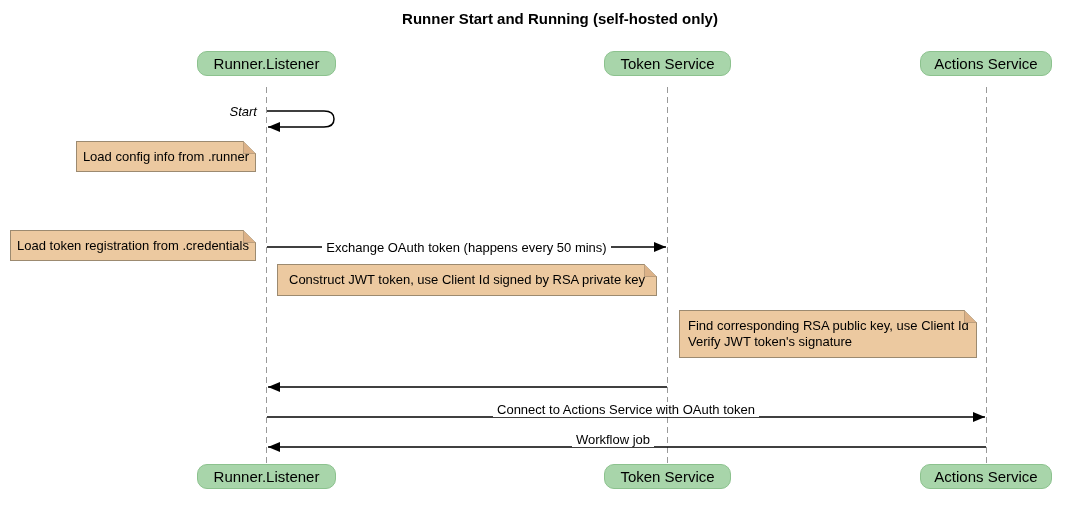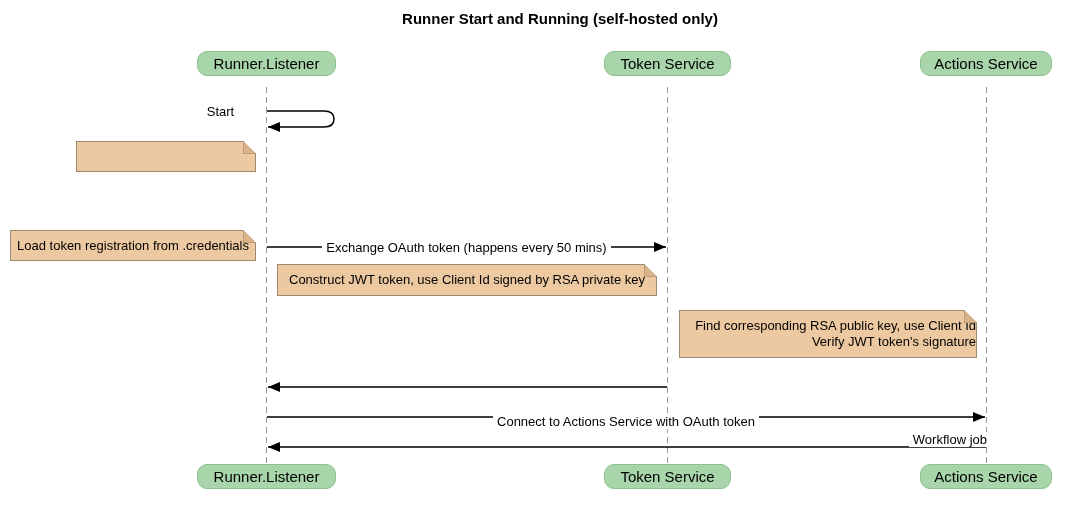--- a/index.html
+++ b/index.html
@@ -19,30 +19,30 @@
     position:absolute; z-index:2; height:25px;
     background:var(--actor-fill); border:1px solid var(--actor-border);
     border-radius:10px; box-sizing:border-box;
     display:flex; align-items:center; justify-content:center;
     font-size:15px;
   }
   .mlabel {
     position:absolute; z-index:2; font-size:13px; line-height:15px;
     display:flex; justify-content:center; white-space:nowrap;
   }
-  .mlabel.right { justify-content:center; }
+  .mlabel.right { justify-content:flex-end;font-style:italic; }
   .mlabel .lbl { background:#ffffff; padding:0 4px; }
   .note {
     position:absolute; z-index:2; box-sizing:border-box;
     background:var(--note-fill); border:1px solid var(--note-border);
     clip-path:polygon(0 0, calc(100% - 13px) 0, 100% 13px, 100% 100%, 0 100%);
     display:flex; flex-direction:column; justify-content:center; align-items:center;
     font-size:13px; line-height:16px; white-space:nowrap;
   }
-  .note.left-align { align-items:flex-end; padding-left:8px; }
+  .note.left-align { align-items:flex-start; padding-left:8px; }
   .note .fold { position:absolute; top:-1px; right:-1px; }
   .note .fold path { fill:var(--note-fold); stroke:var(--note-border); stroke-width:1; }
 </style>
 </head>
 <body>
 
 <div class="canvas">
 
   <div class="title">Runner Start and Running (self-hosted only)</div>
 
@@ -70,31 +70,32 @@
   <div class="actor" style="left:197px; top:464px; width:139px;">Runner.Listener</div>
   <div class="actor" style="left:604px; top:464px; width:127px;">Token Service</div>
   <div class="actor" style="left:920px; top:464px; width:132px;">Actions Service</div>
 
   <div class="mlabel right" style="left:180px; top:104px; width:81px;">
     <span class="lbl">Start</span>
   </div>
   <div class="mlabel" style="left:266px; top:232px; width:401px;margin-top:8px;">
     <span class="lbl">Exchange OAuth token (happens every 50 mins)</span>
   </div>
-  <div class="mlabel" style="left:266px; top:414px; width:720px;">
+  <div class="mlabel" style="left:266px; top:402px; width:720px;">
     <span class="lbl">Connect to Actions Service with OAuth token</span>
   </div>
-  <div class="mlabel" style="left:271px; top:432px; width:720px;justify-content:flex-end;">
+  <div class="mlabel" style="left:253px; top:432px; width:720px;">
     <span class="lbl">Workflow job</span>
   </div>
 
   <div class="note" style="left:76px; top:141px; width:180px; height:31px;">
     <svg class="fold" width="13" height="13" viewBox="0 0 13 13">
         <path d="M0,0 L0,13 L13,13 Z"></path>
       </svg>
+    <div class="note-line">Load config info from .runner</div>
   </div>
 
   <div class="note" style="left:10px; top:188px; width:246px; height:31px;margin-top:42px;">
     <svg class="fold" width="13" height="13" viewBox="0 0 13 13">
         <path d="M0,0 L0,13 L13,13 Z"></path>
       </svg>
     <div class="note-line">Load token registration from .credentials</div>
   </div>
 
   <div class="note" style="left:277px; top:264px; width:380px; height:32px;">

